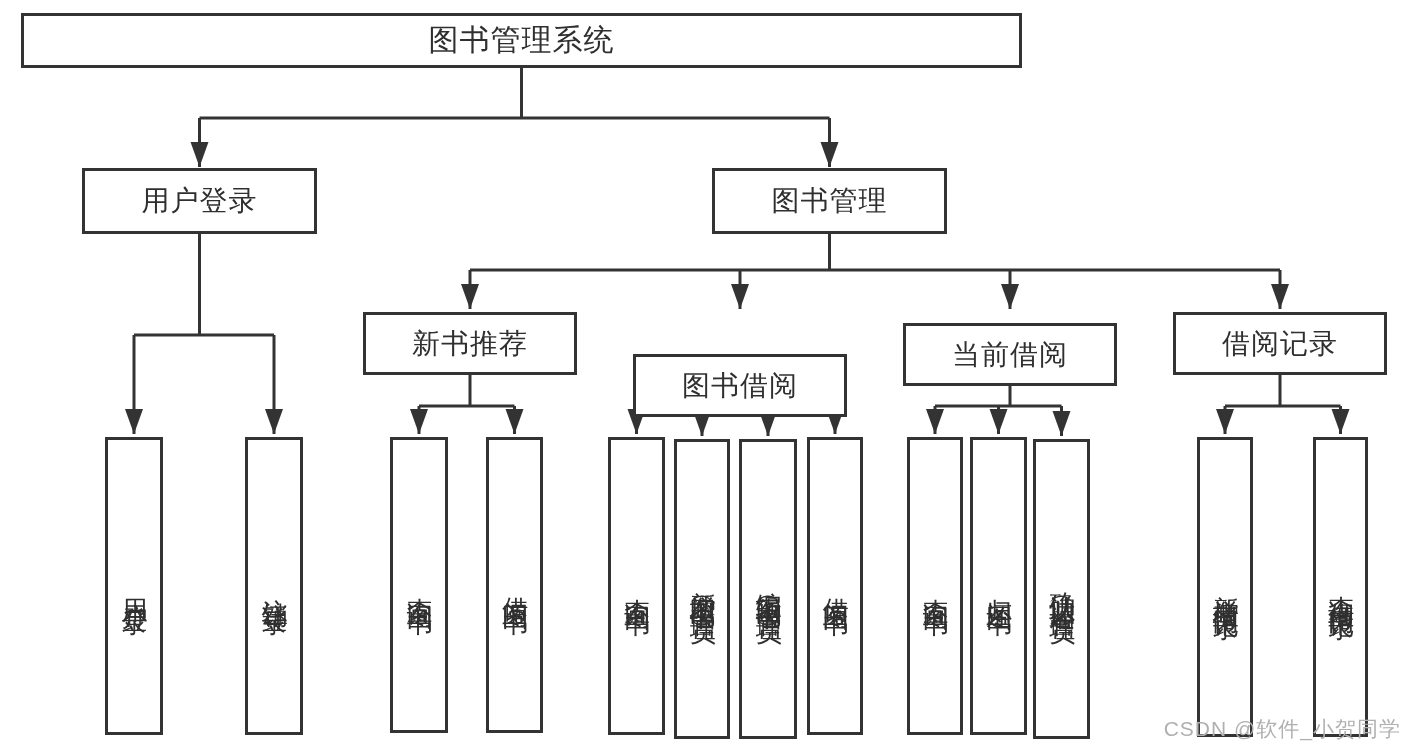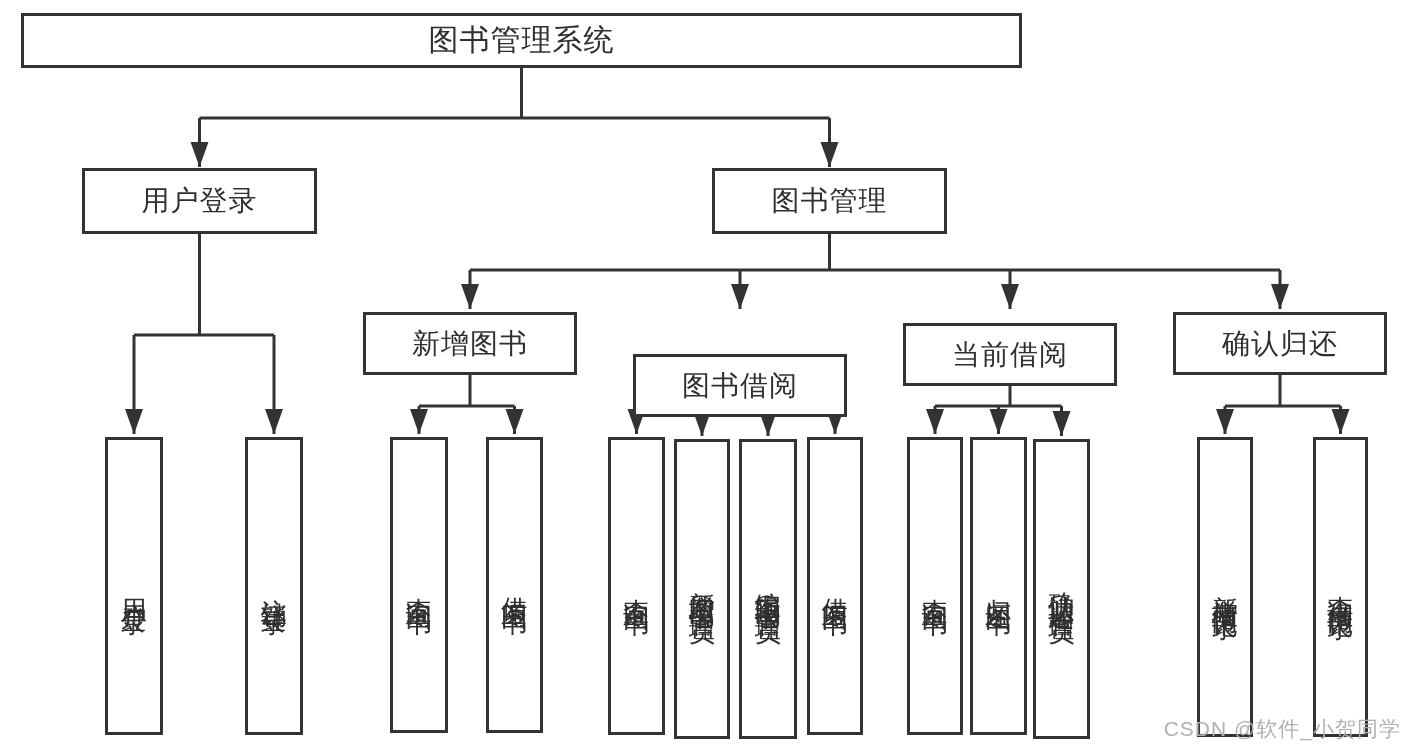--- a/index.html
+++ b/index.html
@@ -20,20 +20,21 @@
   }
   .box {
     position: absolute;
     box-sizing: border-box;
     background: #ffffff;
     border: 3px solid #333333;
     display: flex;
     align-items: center;
     justify-content: center;
     z-index: 2;
+    font-family: Liberation Serif, serif;
   }
   .hlabel {
     font-size: 28px;
     color: #2f2f2f;
     letter-spacing: 1px;
     white-space: nowrap;
   }
   .root-label { font-size: 30px; }
   .vlabel {
     writing-mode: vertical-rl;
@@ -134,30 +135,30 @@
   </div>
 
   <div class="box" id="n-user-login">
     <span class="hlabel">用户登录</span>
   </div>
   <div class="box" id="n-book-management">
     <span class="hlabel">图书管理</span>
   </div>
 
   <div class="box" id="n-new-book">
-    <span class="hlabel">新增图书</span>
+    <span class="hlabel">新书推荐</span>
   </div>
   <div class="box" id="n-book-borrow">
     <span class="hlabel">图书借阅</span>
   </div>
   <div class="box" id="n-current-borrow">
     <span class="hlabel">当前借阅</span>
   </div>
   <div class="box" id="n-borrow-records">
-    <span class="hlabel">确认归还</span>
+    <span class="hlabel">借阅记录</span>
   </div>
 
   <div class="box" id="n-leaf-user-login">
     <span class="vlabel">用户登录</span>
   </div>
   <div class="box" id="n-leaf-logout">
     <span class="vlabel">注销登录</span>
   </div>
 
   <div class="box" id="n-leaf-nb-query">

